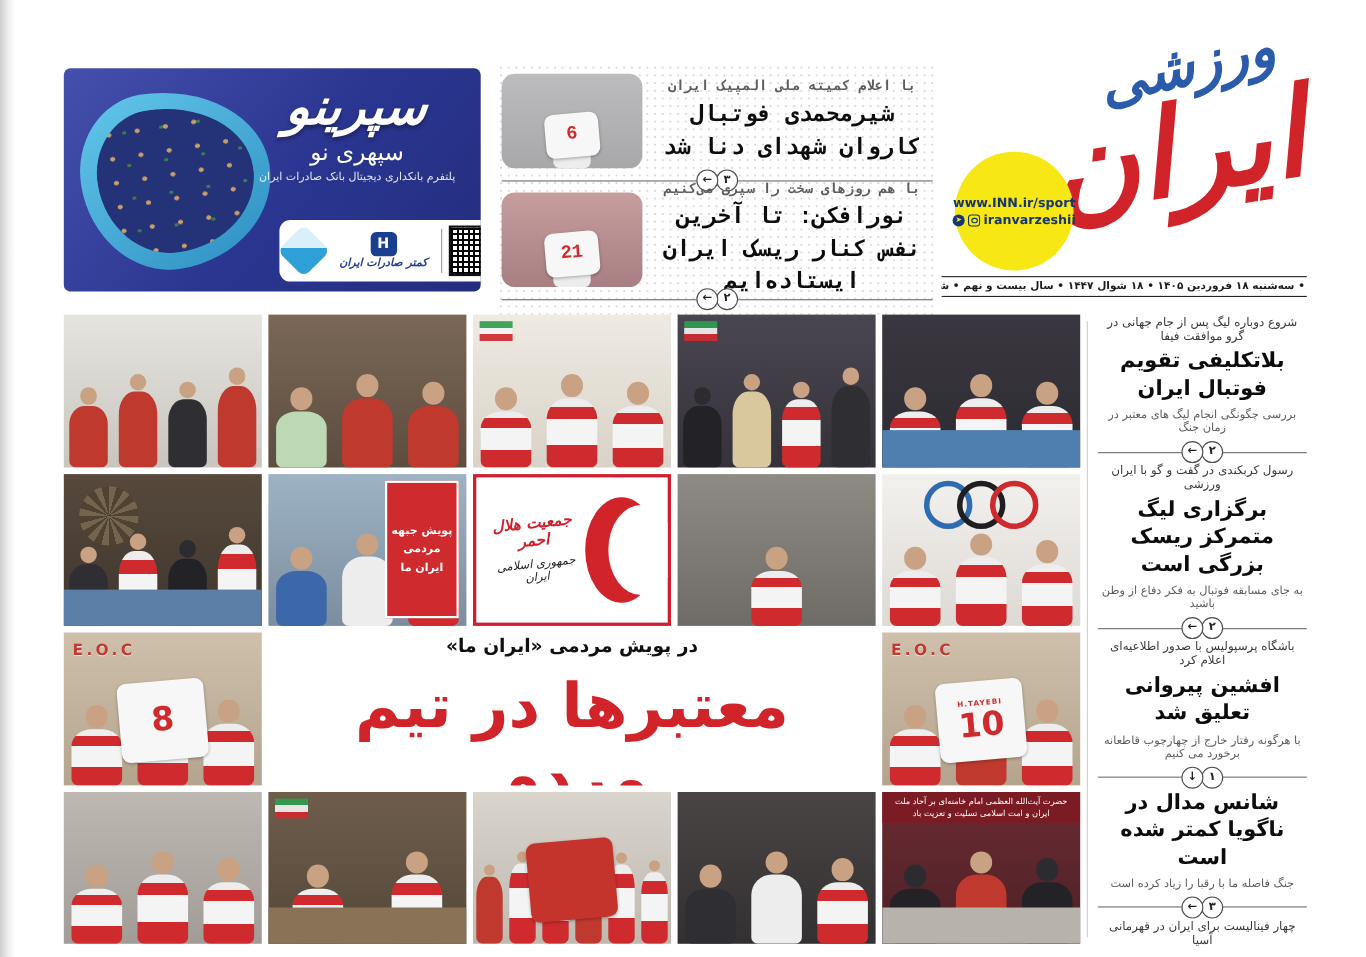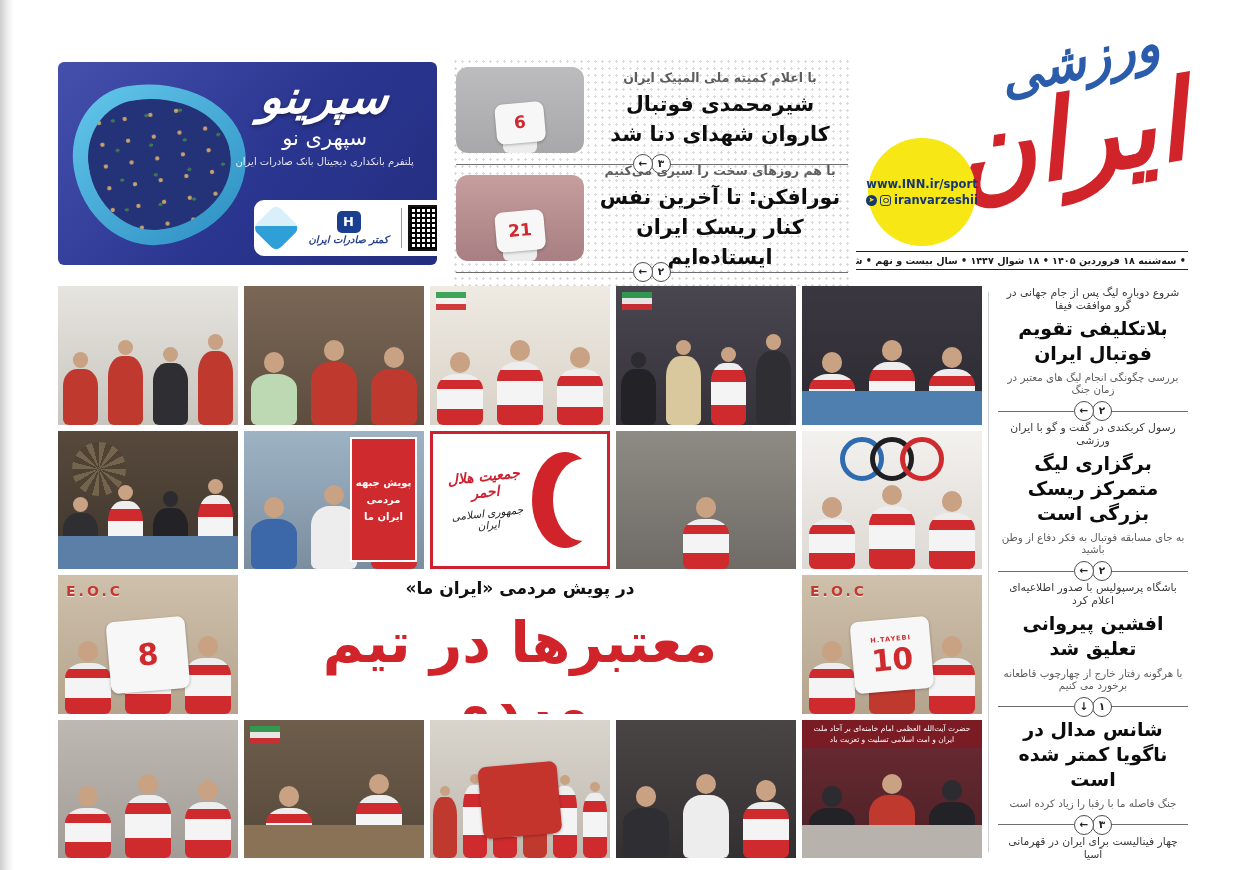--- a/index.html
+++ b/index.html
@@ -33,21 +33,21 @@
   .bank-mark{width:24px;height:22px;border-radius:5px;background:#1b3f8f;color:#fff;
       font-weight:bold;font-size:13px;line-height:22px;text-align:center;}
   .bank-name{font-size:10px;font-weight:bold;font-style:italic;color:#27418e;white-space:nowrap;}
   .diamond{width:34px;height:34px;flex:none;transform:rotate(45deg) translate(-2px,2px);border-radius:7px;
       background:linear-gradient(135deg,#d9f0fa 0 45%,#2f9fd8 45%);}
 
   
   .topstories{position:absolute;left:452px;top:58px;width:400px;height:228px;box-sizing:border-box;
       padding:8px 4px 2px;background-image:radial-gradient(#dadada 1.1px,transparent 1.3px);
       background-size:7px 7px;}
-  .tstory{display:flex;direction:rtl;gap:8px;height:88px;align-items:center;}
+  .tstory{display:flex;direction:rtl;gap:8px;height:88px;align-items:center;font-family:Liberation Mono, monospace;}
   .ts-text{flex:1;text-align:center;}
   .ts-kicker{font-size:12.5px;font-weight:bold;color:#5d5d5d;margin-bottom:5px;}
   .ts-head{font-size:20.5px;font-weight:bold;color:#0d0d0d;line-height:1.45;}
   .ts-photo{width:128px;height:86px;border-radius:12px;flex:none;position:relative;overflow:hidden;}
 
   .pagref{display:flex;direction:rtl;align-items:center;justify-content:center;height:20px;}
   .pagref .pl{flex:1;height:1px;background:#6e6e6e;}
   .circ{width:18px;height:18px;border:1.4px solid #4e4e4e;border-radius:50%;font-size:10.5px;
       line-height:16px;text-align:center;background:#fff;color:#222;flex:none;margin:0 -1px;font-weight:bold;}
 

